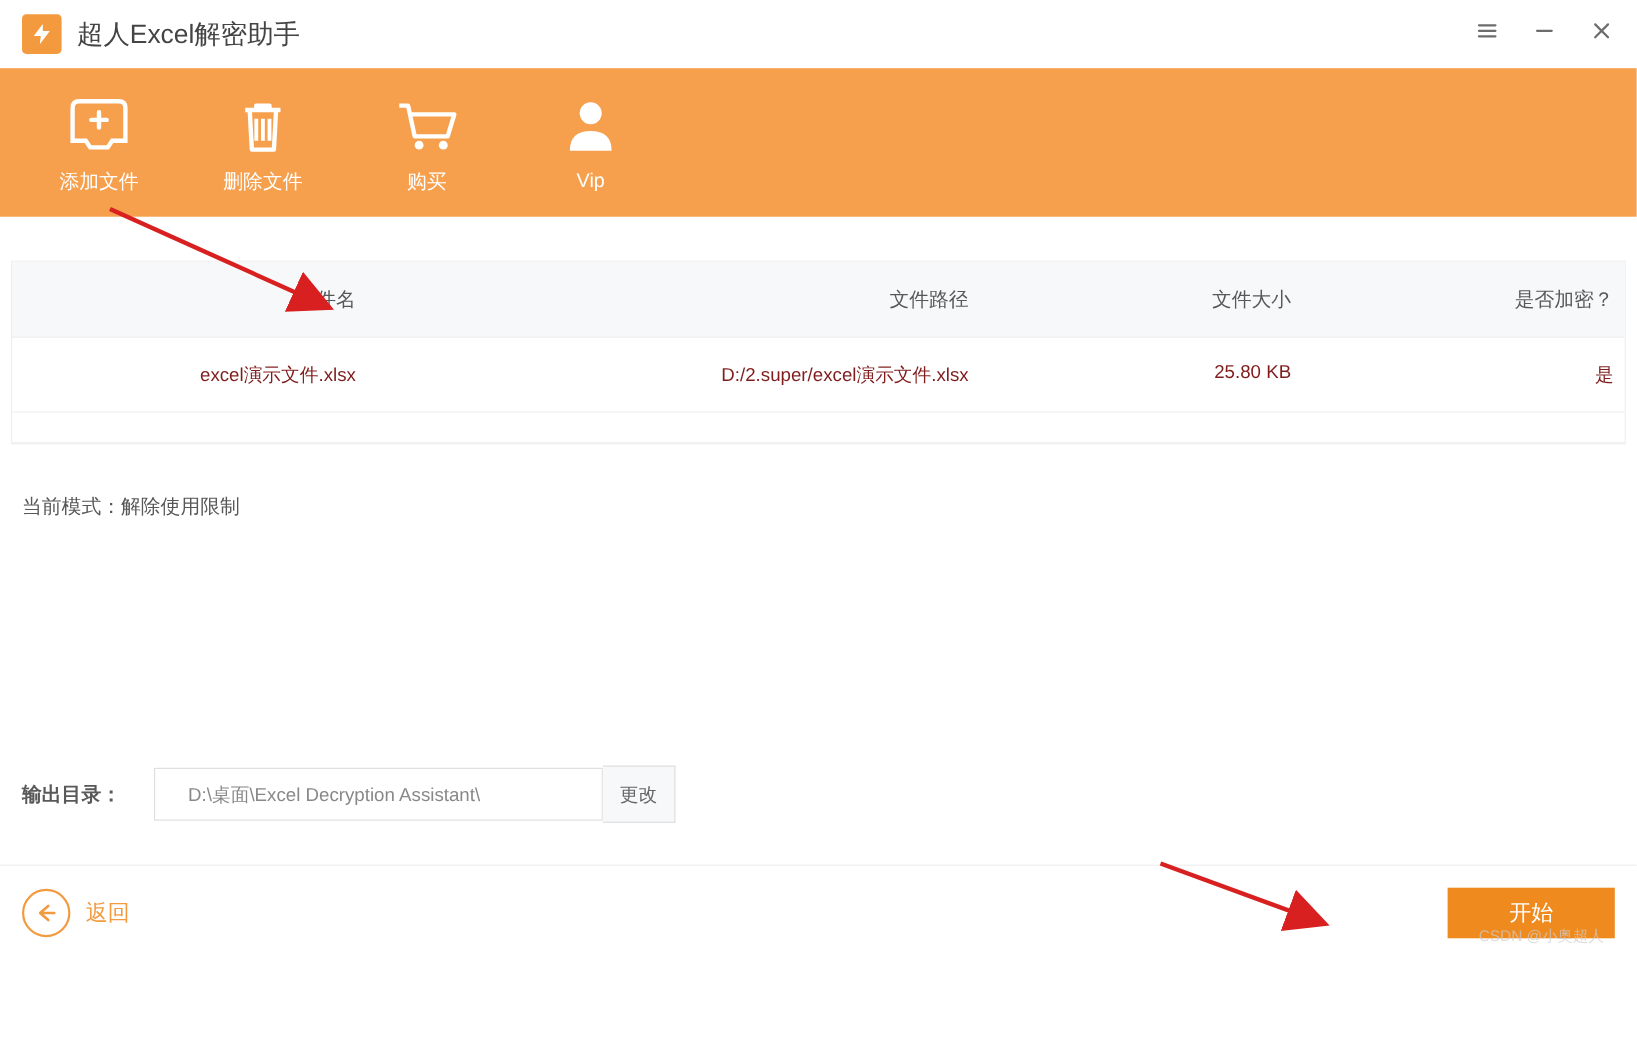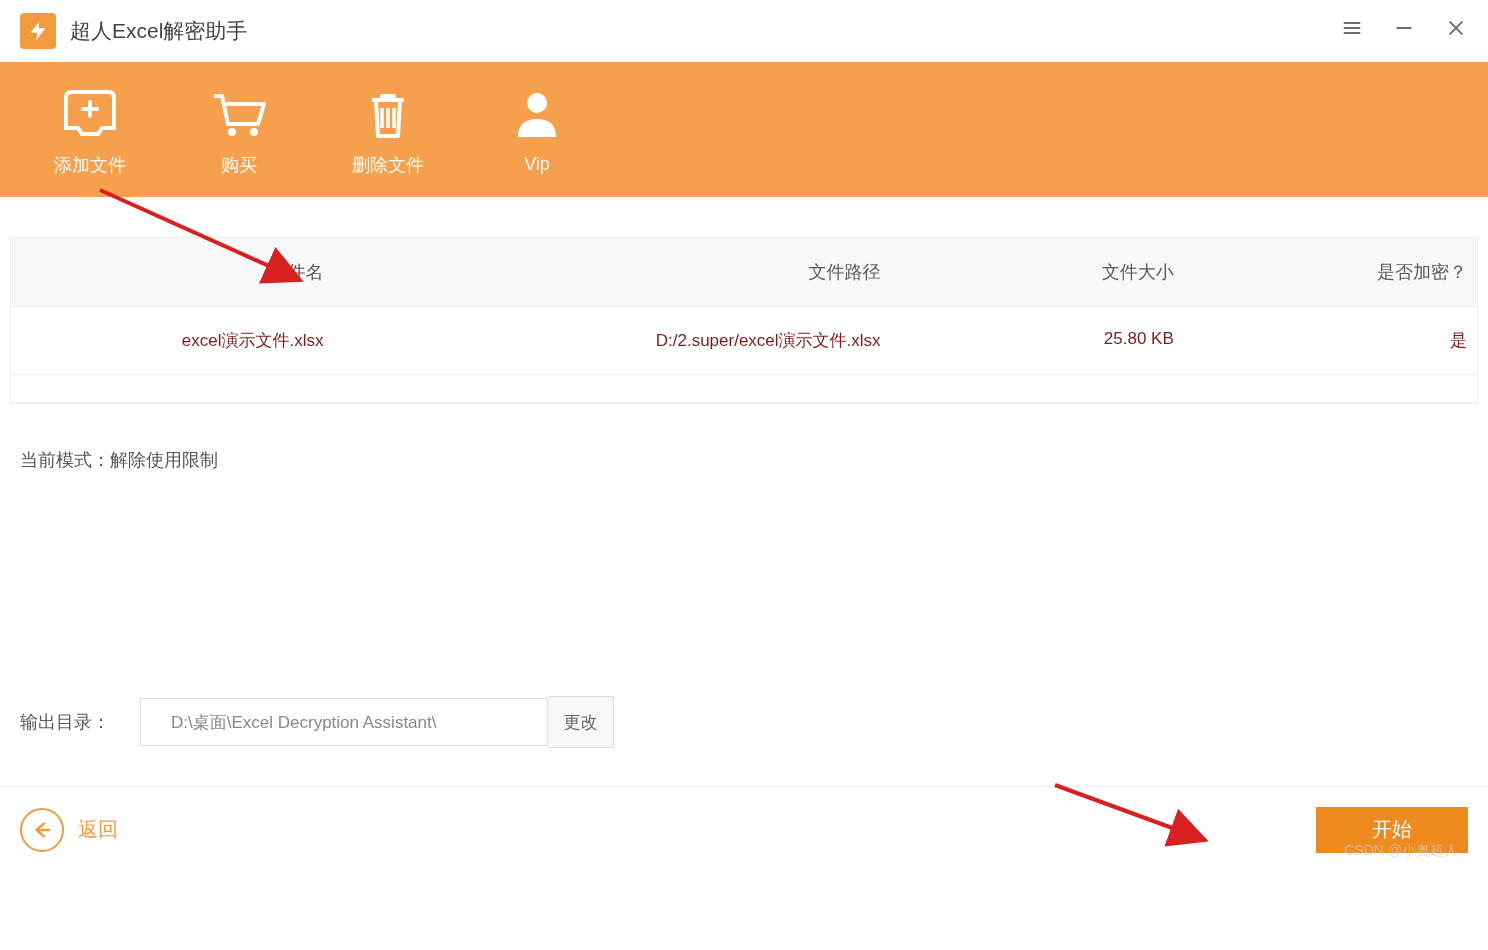--- a/index.html
+++ b/index.html
@@ -27,21 +27,21 @@
       width: 36px;
       height: 36px;
       background: #f39a3f;
       border-radius: 4px;
       display: flex;
       align-items: center;
       justify-content: center;
       margin-right: 14px;
     }
     .titlebar .title {
-      font-size: 21px;
+      font-size: 24px;
       color: #444;
     }
     .winctrls {
       margin-left: auto;
       display: flex;
       gap: 28px;
       color: #6c6c6c;
     }
     .winctrls .ctrl {
       font-size: 22px;
@@ -114,20 +114,21 @@
       position: absolute;
       left: 20px;
       bottom: 202px;
       display: flex;
       align-items: center;
     }
     .output-label {
       font-size: 18px;
       color: #595959;
       margin-right: 30px;
+      font-weight: bold;
     }
     .output-input {
       width: 408px;
       height: 48px;
       border: 1px solid #ddd;
       padding: 0 30px;
       font-size: 17px;
       color: #888;
       background: #fff;
     }
@@ -228,36 +229,36 @@
     <div class="ticon">
       <svg width="60" height="54" viewBox="0 0 60 54">
         <path d="M6 40 L6 10 Q6 4 12 4 L48 4 Q54 4 54 10 L54 40 L42 40 L38 46 L22 46 L18 40 Z" fill="none" stroke="#fff" stroke-width="4"></path>
         <path d="M30 14 v14 M23 21 h14" stroke="#fff" stroke-width="4" stroke-linecap="round"></path>
       </svg>
     </div>
     <span class="tlabel">添加文件</span>
   </div>
   <div class="tool">
     <div class="ticon">
+      <svg width="52" height="54" viewBox="0 0 52 54">
+        <path d="M10 12 h32 M20 12 v-4 h12 v4 M14 12 l2 36 h20 l2-36" fill="none" stroke="#fff" stroke-width="4" stroke-linejoin="round"></path>
+        <path d="M20 20 v20 M26 20 v20 M32 20 v20" stroke="#fff" stroke-width="3.5"></path>
+      </svg>
+    </div>
+    <span class="tlabel">删除文件</span>
+  </div>
+  <div class="tool">
+    <div class="ticon">
       <svg width="58" height="54" viewBox="0 0 58 54">
         <path d="M4 8 h8 l6 28 h30 l6-20 h-40" fill="none" stroke="#fff" stroke-width="4" stroke-linejoin="round"></path>
         <circle cx="22" cy="44" r="4" fill="#fff"></circle>
         <circle cx="44" cy="44" r="4" fill="#fff"></circle>
       </svg>
     </div>
     <span class="tlabel">购买</span>
-  </div>
-  <div class="tool">
-    <div class="ticon">
-      <svg width="52" height="54" viewBox="0 0 52 54">
-        <path d="M10 12 h32 M20 12 v-4 h12 v4 M14 12 l2 36 h20 l2-36" fill="none" stroke="#fff" stroke-width="4" stroke-linejoin="round"></path>
-        <path d="M20 20 v20 M26 20 v20 M32 20 v20" stroke="#fff" stroke-width="3.5"></path>
-      </svg>
-    </div>
-    <span class="tlabel">删除文件</span>
   </div>
   <div class="tool">
     <div class="ticon">
       <svg width="46" height="54" viewBox="0 0 46 54">
         <circle cx="23" cy="14" r="10" fill="#fff"></circle>
         <path d="M4 48 Q4 30 23 30 Q42 30 42 48 Z" fill="#fff"></path>
       </svg>
     </div>
     <span class="tlabel">Vip</span>
   </div>

